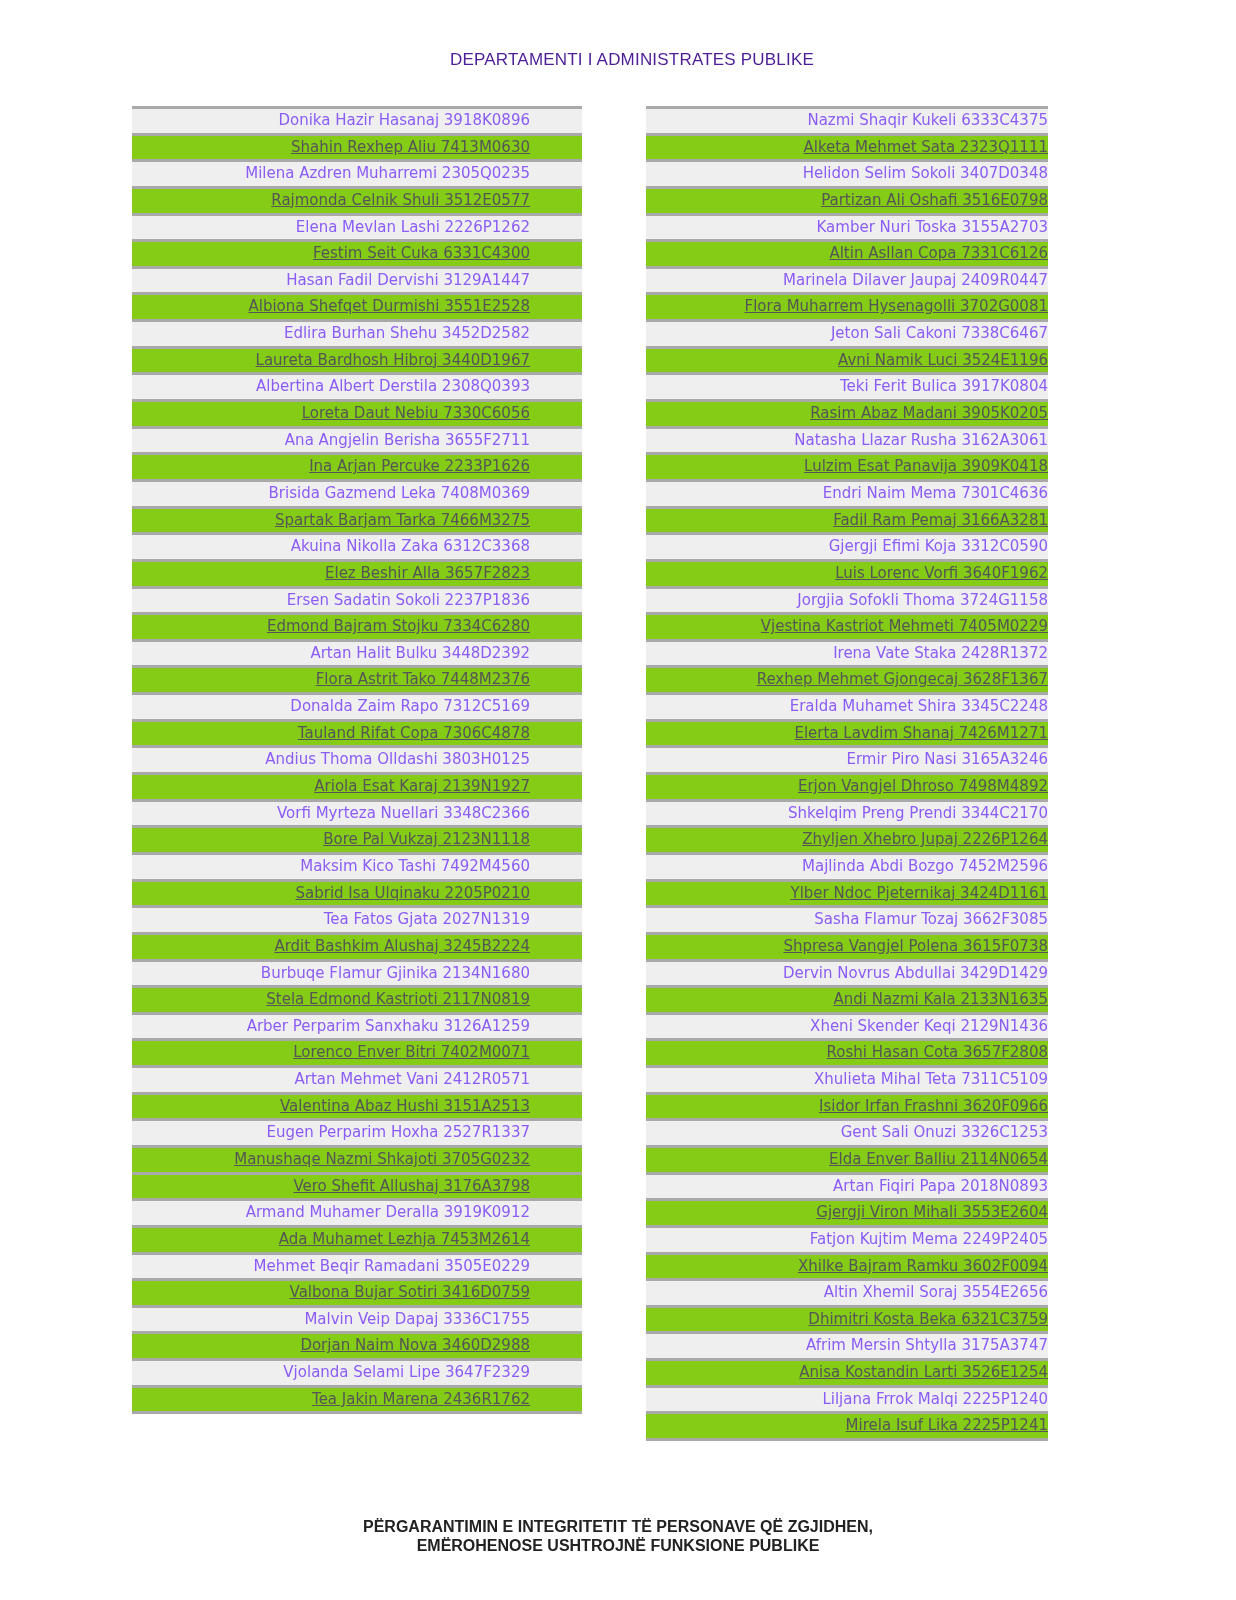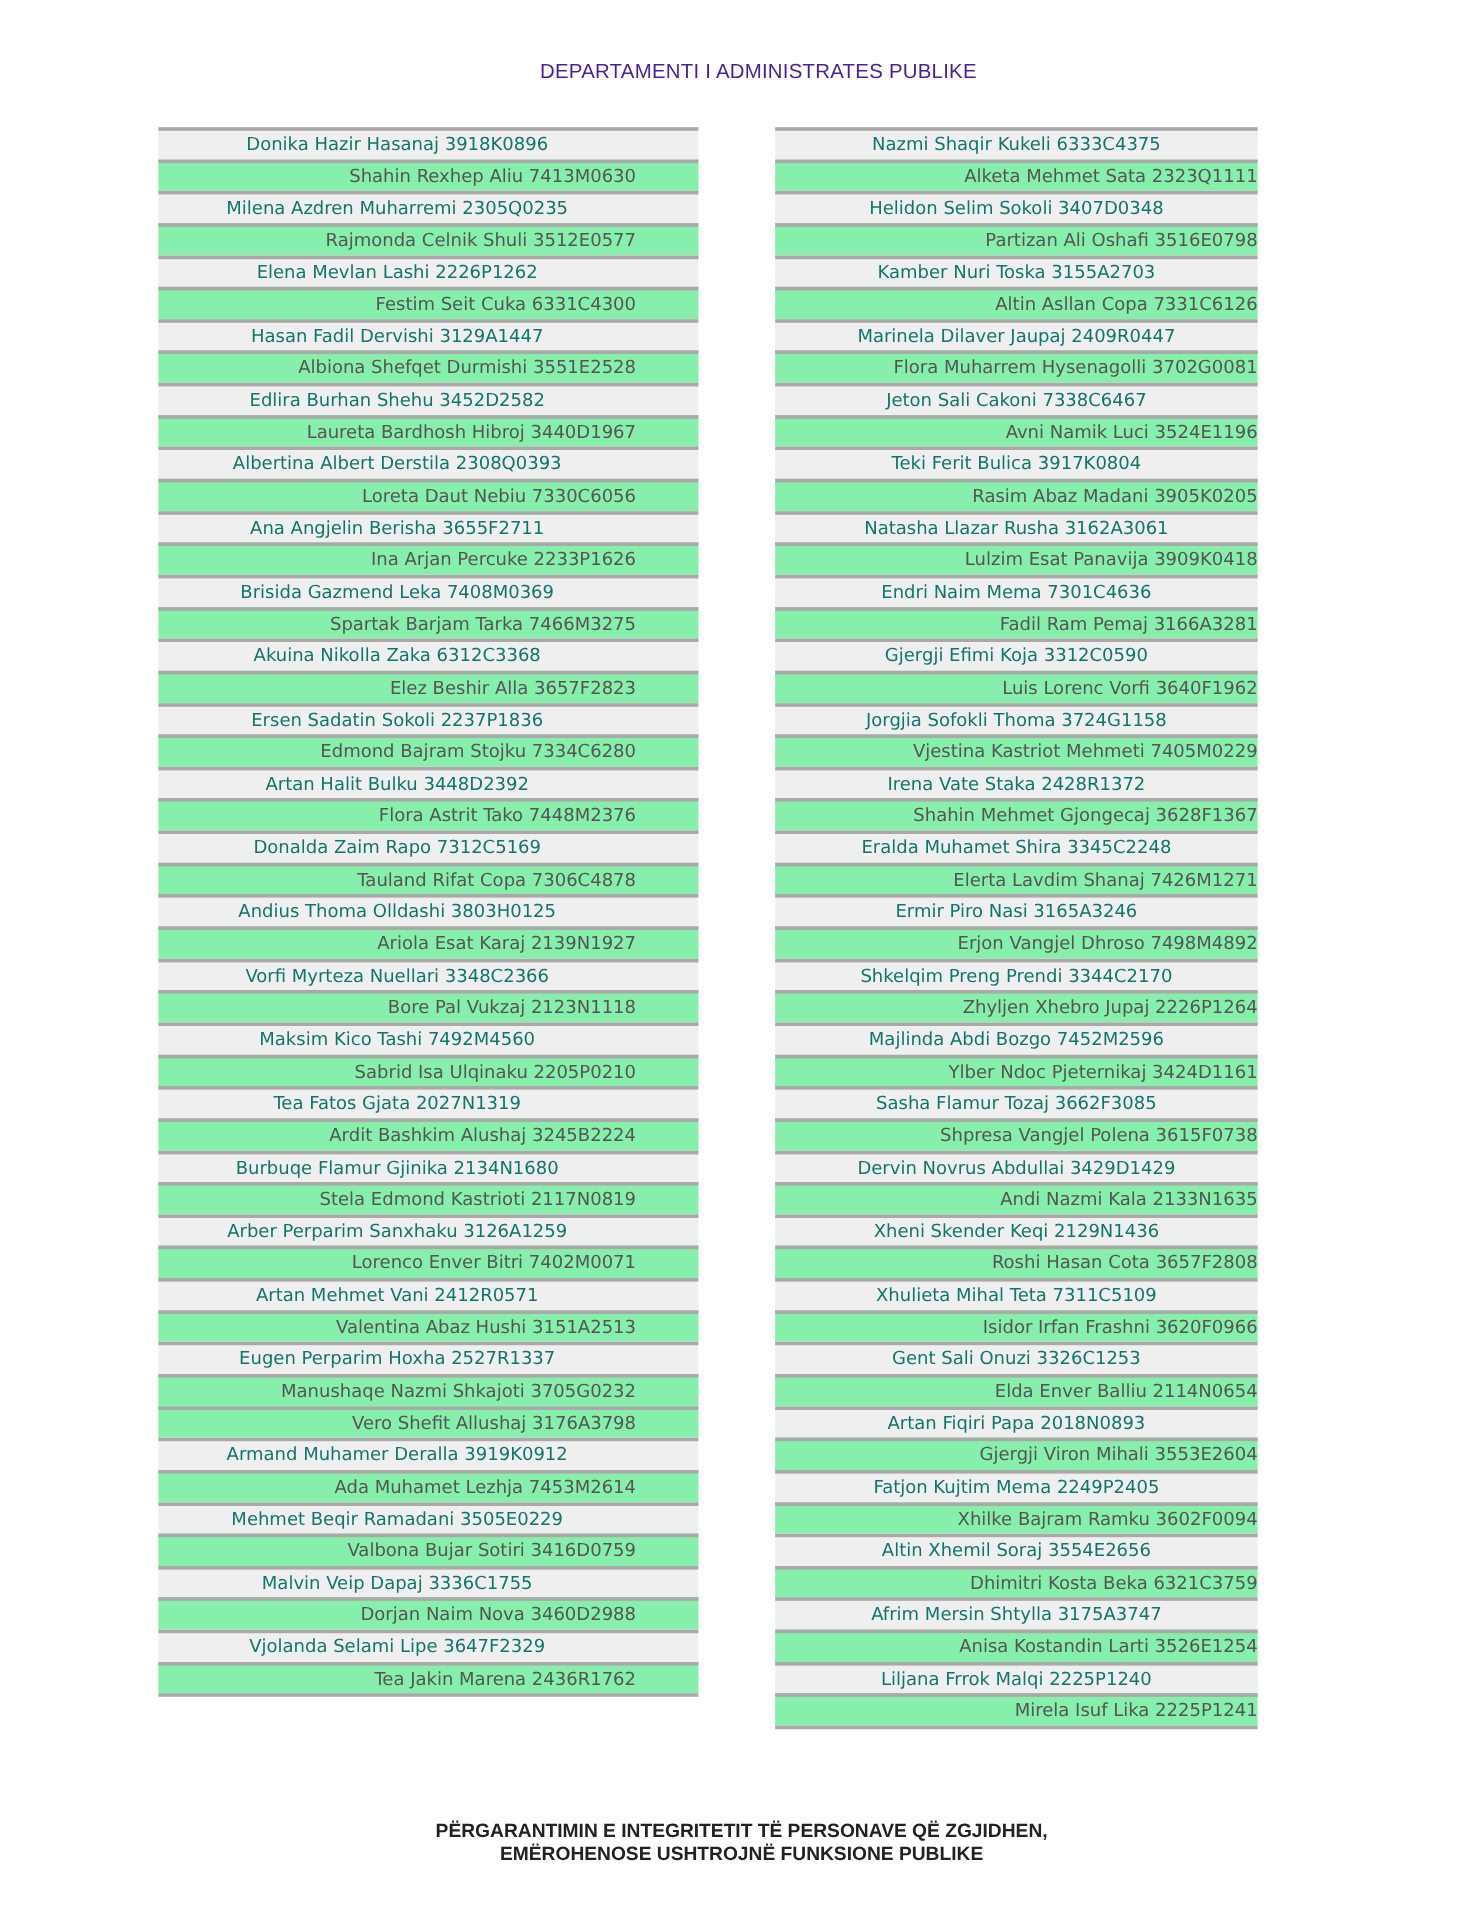--- a/index.html
+++ b/index.html
@@ -17,22 +17,22 @@
     }
     .col-left { left: 132px; width: 450px; }
     .col-right { left: 646px; width: 402px; }
     .row {
       height: 26.65px; box-sizing: border-box;
       border-top: 3px solid #a9a9a9;
       text-align: right; font-size: 15px; line-height: 23px;
       padding-right: 52px; white-space: nowrap;
     }
     .col-right .row { padding-right: 0; text-align: right; }
-    .row.shaded { background: #efefef; color: #0f766e; text-align: center; }
-    .row.plain { background: #86efac; color: #555; }
+    .row.shaded { background: #efefef; color: #8b5cf6; }
+    .row.plain { background: #84cc16; color: #555; text-decoration: underline; }
     .col-end { border-top: 3px solid #a9a9a9; height: 0; }
     .footer {
       position: absolute; top: 1517px; left: 0; width: 100%;
       text-align: center; font-size: 16px; font-weight: bold;
       font-family: "Liberation Sans", sans-serif; color: #222; line-height: 19px;
     }
   </style>
 </head>
 <body>
 
@@ -105,21 +105,21 @@
     <div class="row plain">Rasim Abaz Madani 3905K0205</div>
     <div class="row shaded">Natasha Llazar Rusha 3162A3061</div>
     <div class="row plain">Lulzim Esat Panavija 3909K0418</div>
     <div class="row shaded">Endri Naim Mema 7301C4636</div>
     <div class="row plain">Fadil Ram Pemaj 3166A3281</div>
     <div class="row shaded">Gjergji Efimi Koja 3312C0590</div>
     <div class="row plain">Luis Lorenc Vorfi 3640F1962</div>
     <div class="row shaded">Jorgjia Sofokli Thoma 3724G1158</div>
     <div class="row plain">Vjestina Kastriot Mehmeti 7405M0229</div>
     <div class="row shaded">Irena Vate Staka 2428R1372</div>
-    <div class="row plain">Shahin Mehmet Gjongecaj 3628F1367</div>
+    <div class="row plain">Rexhep Mehmet Gjongecaj 3628F1367</div>
     <div class="row shaded">Eralda Muhamet Shira 3345C2248</div>
     <div class="row plain">Elerta Lavdim Shanaj 7426M1271</div>
     <div class="row shaded">Ermir Piro Nasi 3165A3246</div>
     <div class="row plain">Erjon Vangjel Dhroso 7498M4892</div>
     <div class="row shaded">Shkelqim Preng Prendi 3344C2170</div>
     <div class="row plain">Zhyljen Xhebro Jupaj 2226P1264</div>
     <div class="row shaded">Majlinda Abdi Bozgo 7452M2596</div>
     <div class="row plain">Ylber Ndoc Pjeternikaj 3424D1161</div>
     <div class="row shaded">Sasha Flamur Tozaj 3662F3085</div>
     <div class="row plain">Shpresa Vangjel Polena 3615F0738</div>

